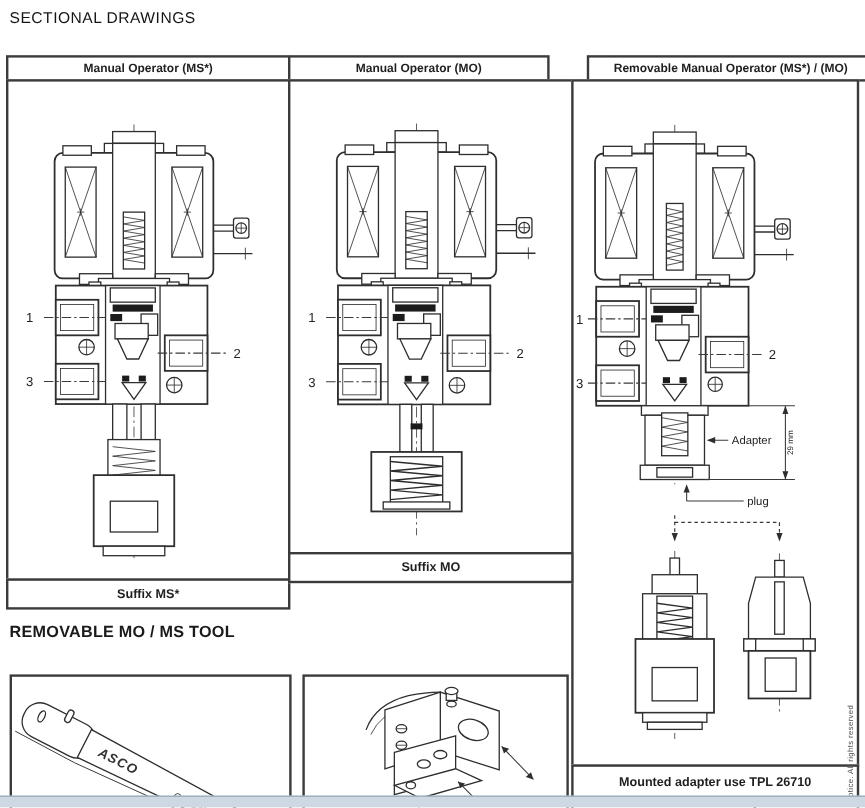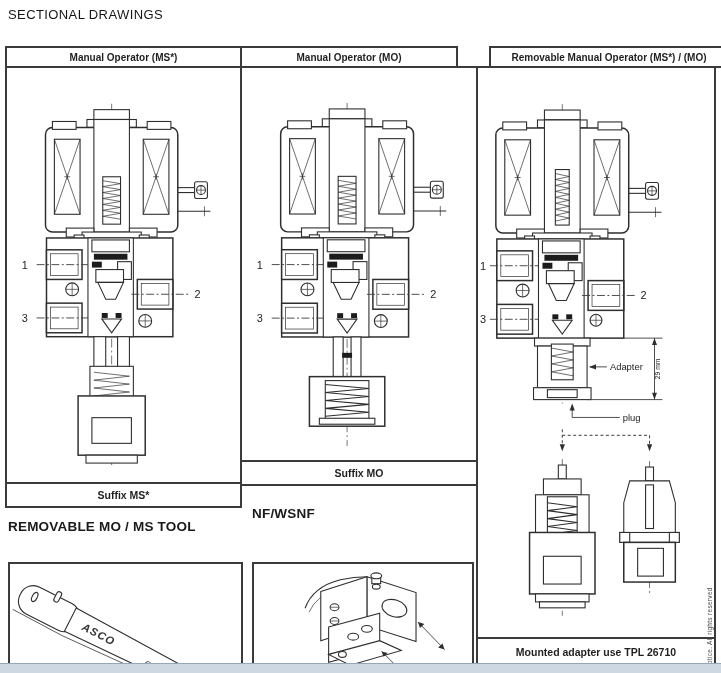--- a/index.html
+++ b/index.html
@@ -407,21 +407,20 @@
     <rect class="w" x="28" y="-20" width="5" height="11" rx="2.5" stroke-width="0.9"></rect>
     <path class="thin" d="M-4,17 L52,18 L210,11"></path>
     <ellipse class="w" cx="222" cy="0" rx="3" ry="6" stroke-width="0.9"></ellipse>
     <text x="66" y="4" font-size="11" font-weight="bold" font-style="italic" fill="#333" letter-spacing="1">ASCO</text>
     <text x="138" y="7" font-size="8" font-style="italic" fill="#333">C 32936</text>
   </g>
 </svg>
 </div>
 
 <div class="section-heading" style="left:252px;top:506px">
-  <div>NF/WSNF</div>
 </div>
 <div class="cell" style="left:252px;top:546px;width:222px;height:119px">
 <svg width="218" height="115" viewBox="0 0 222 115">
 
   <polygon class="w" points="115,12 165,28 165,78 115,62"></polygon>
   <ellipse class="w" cx="143" cy="44" rx="13" ry="8.5" transform="rotate(18 143 44)" fill="url(#hd)"></ellipse>
 
   <rect class="w" x="120" y="12" width="9" height="7" fill="url(#hd)"></rect>
   <ellipse class="w" cx="124.5" cy="11" rx="5.5" ry="3"></ellipse>
   <ellipse class="w" cx="124.5" cy="22" rx="4" ry="2.5"></ellipse>

